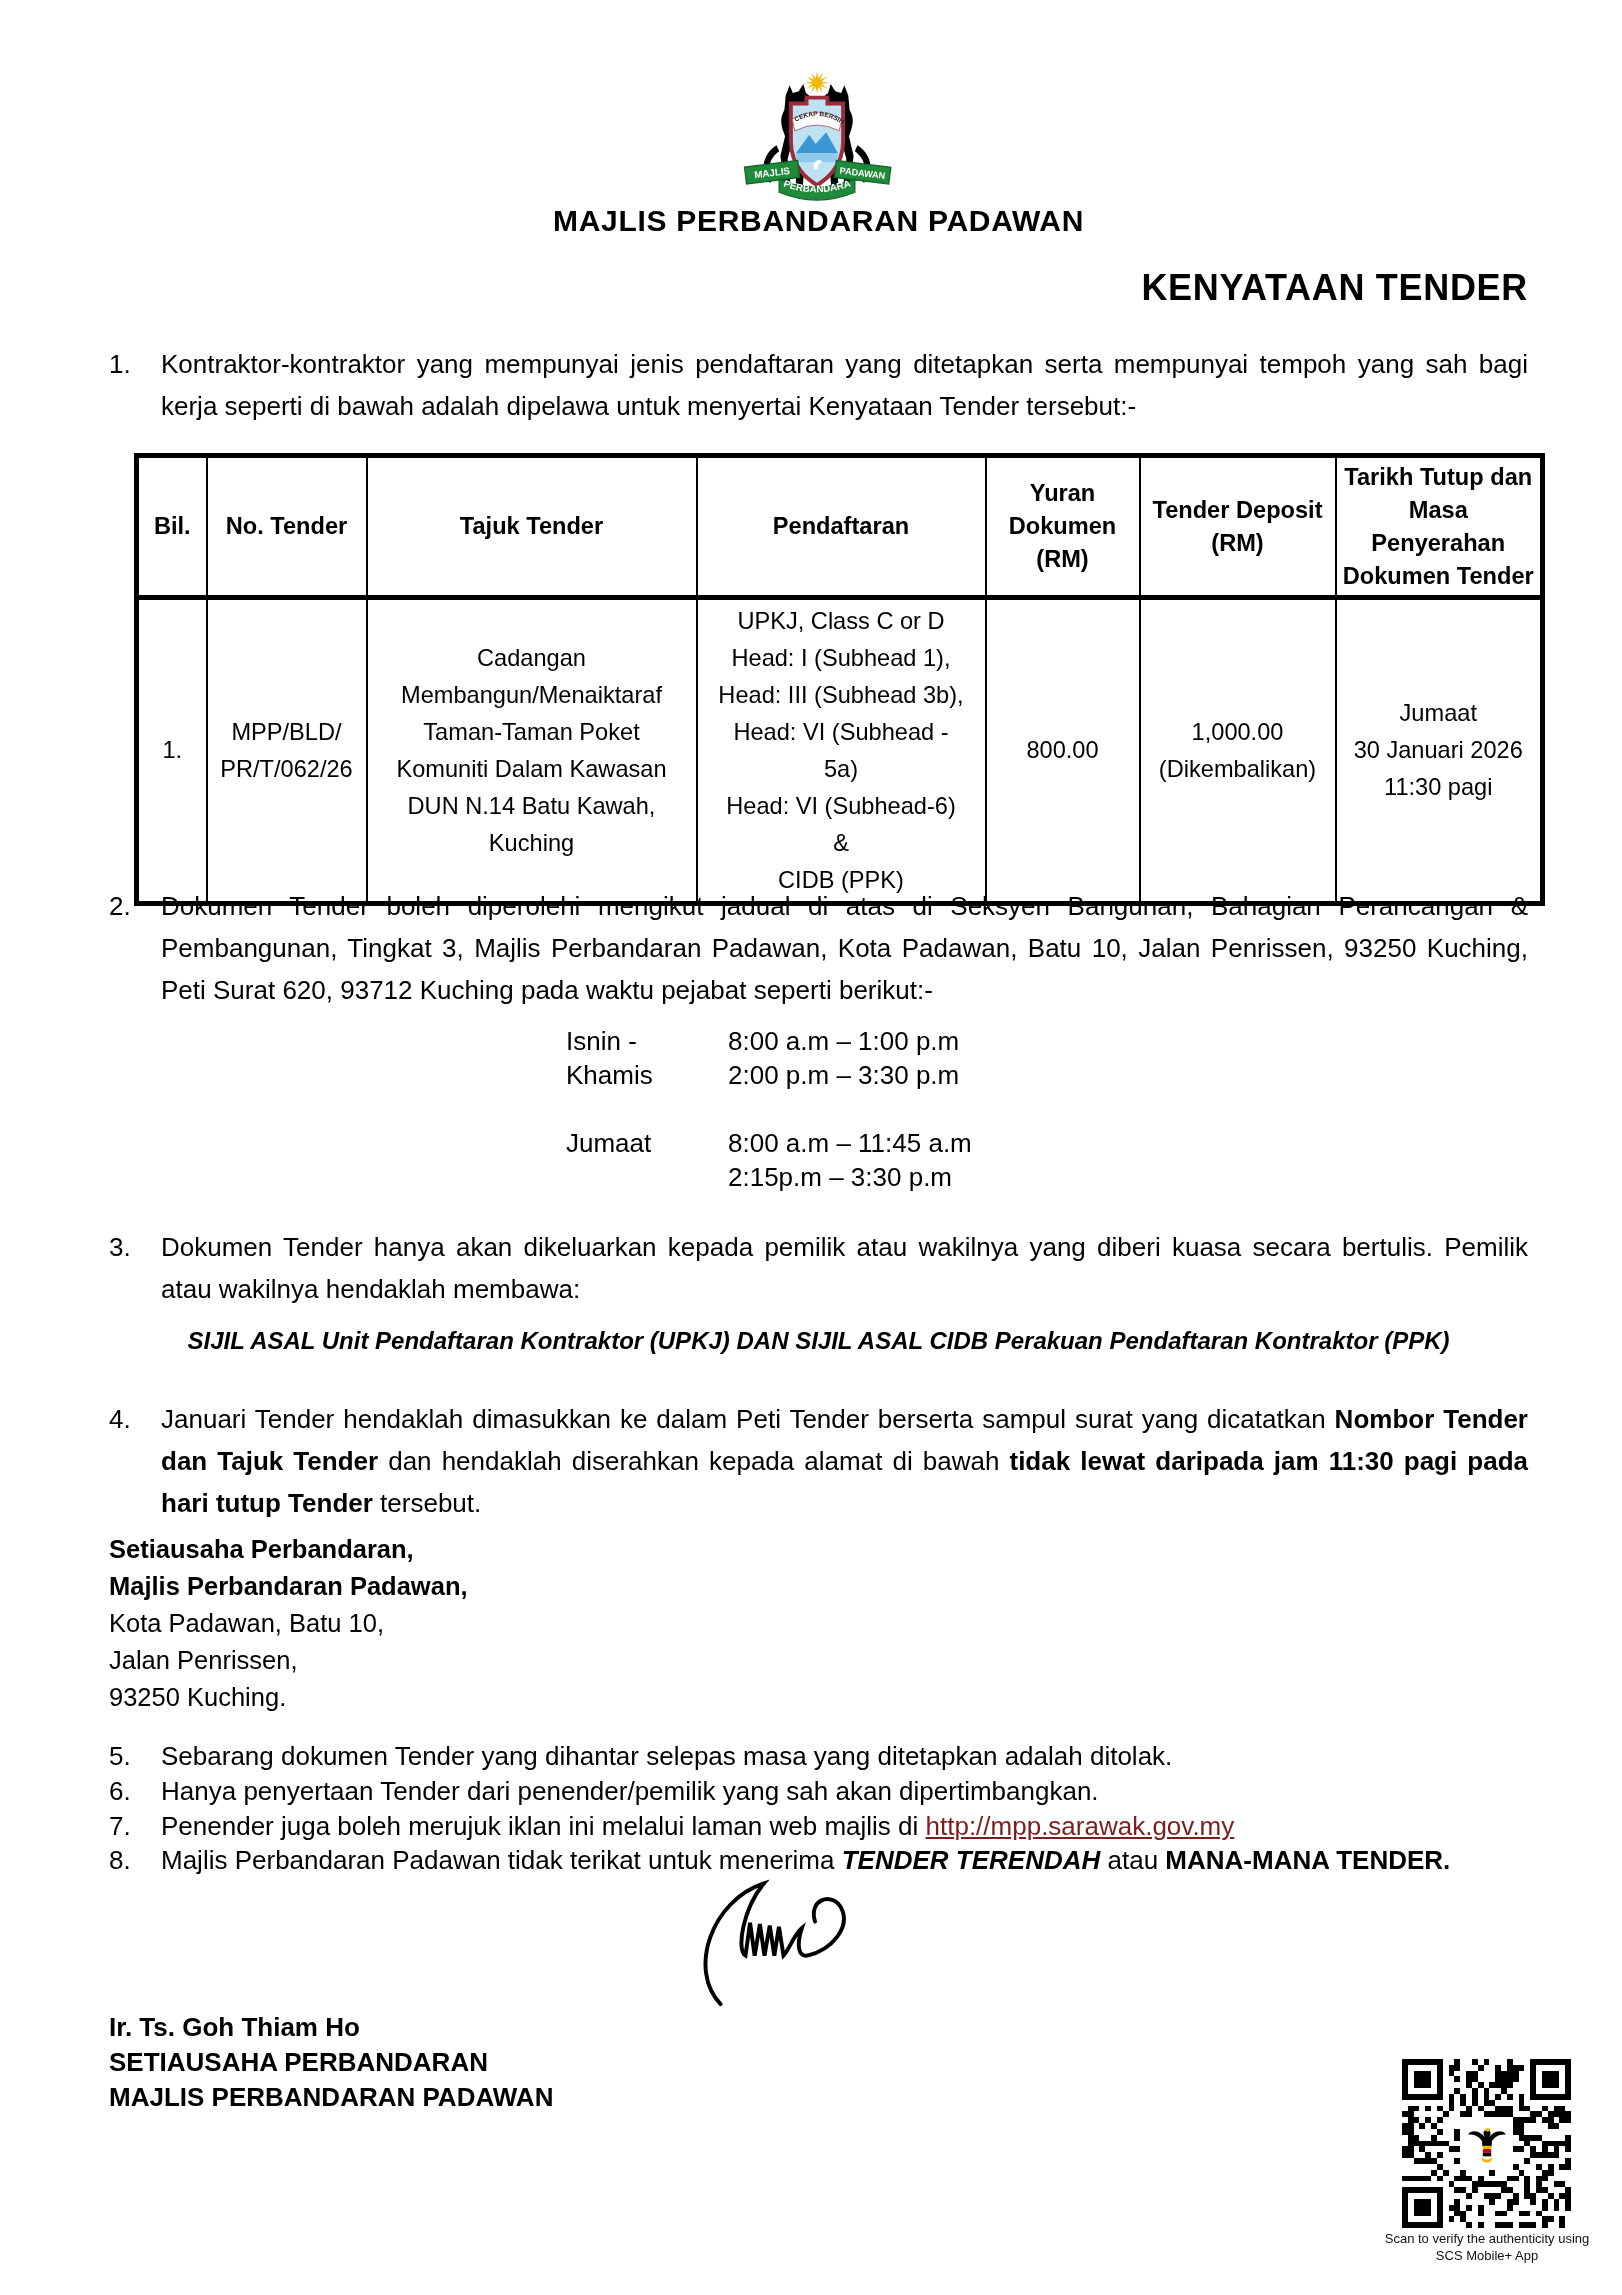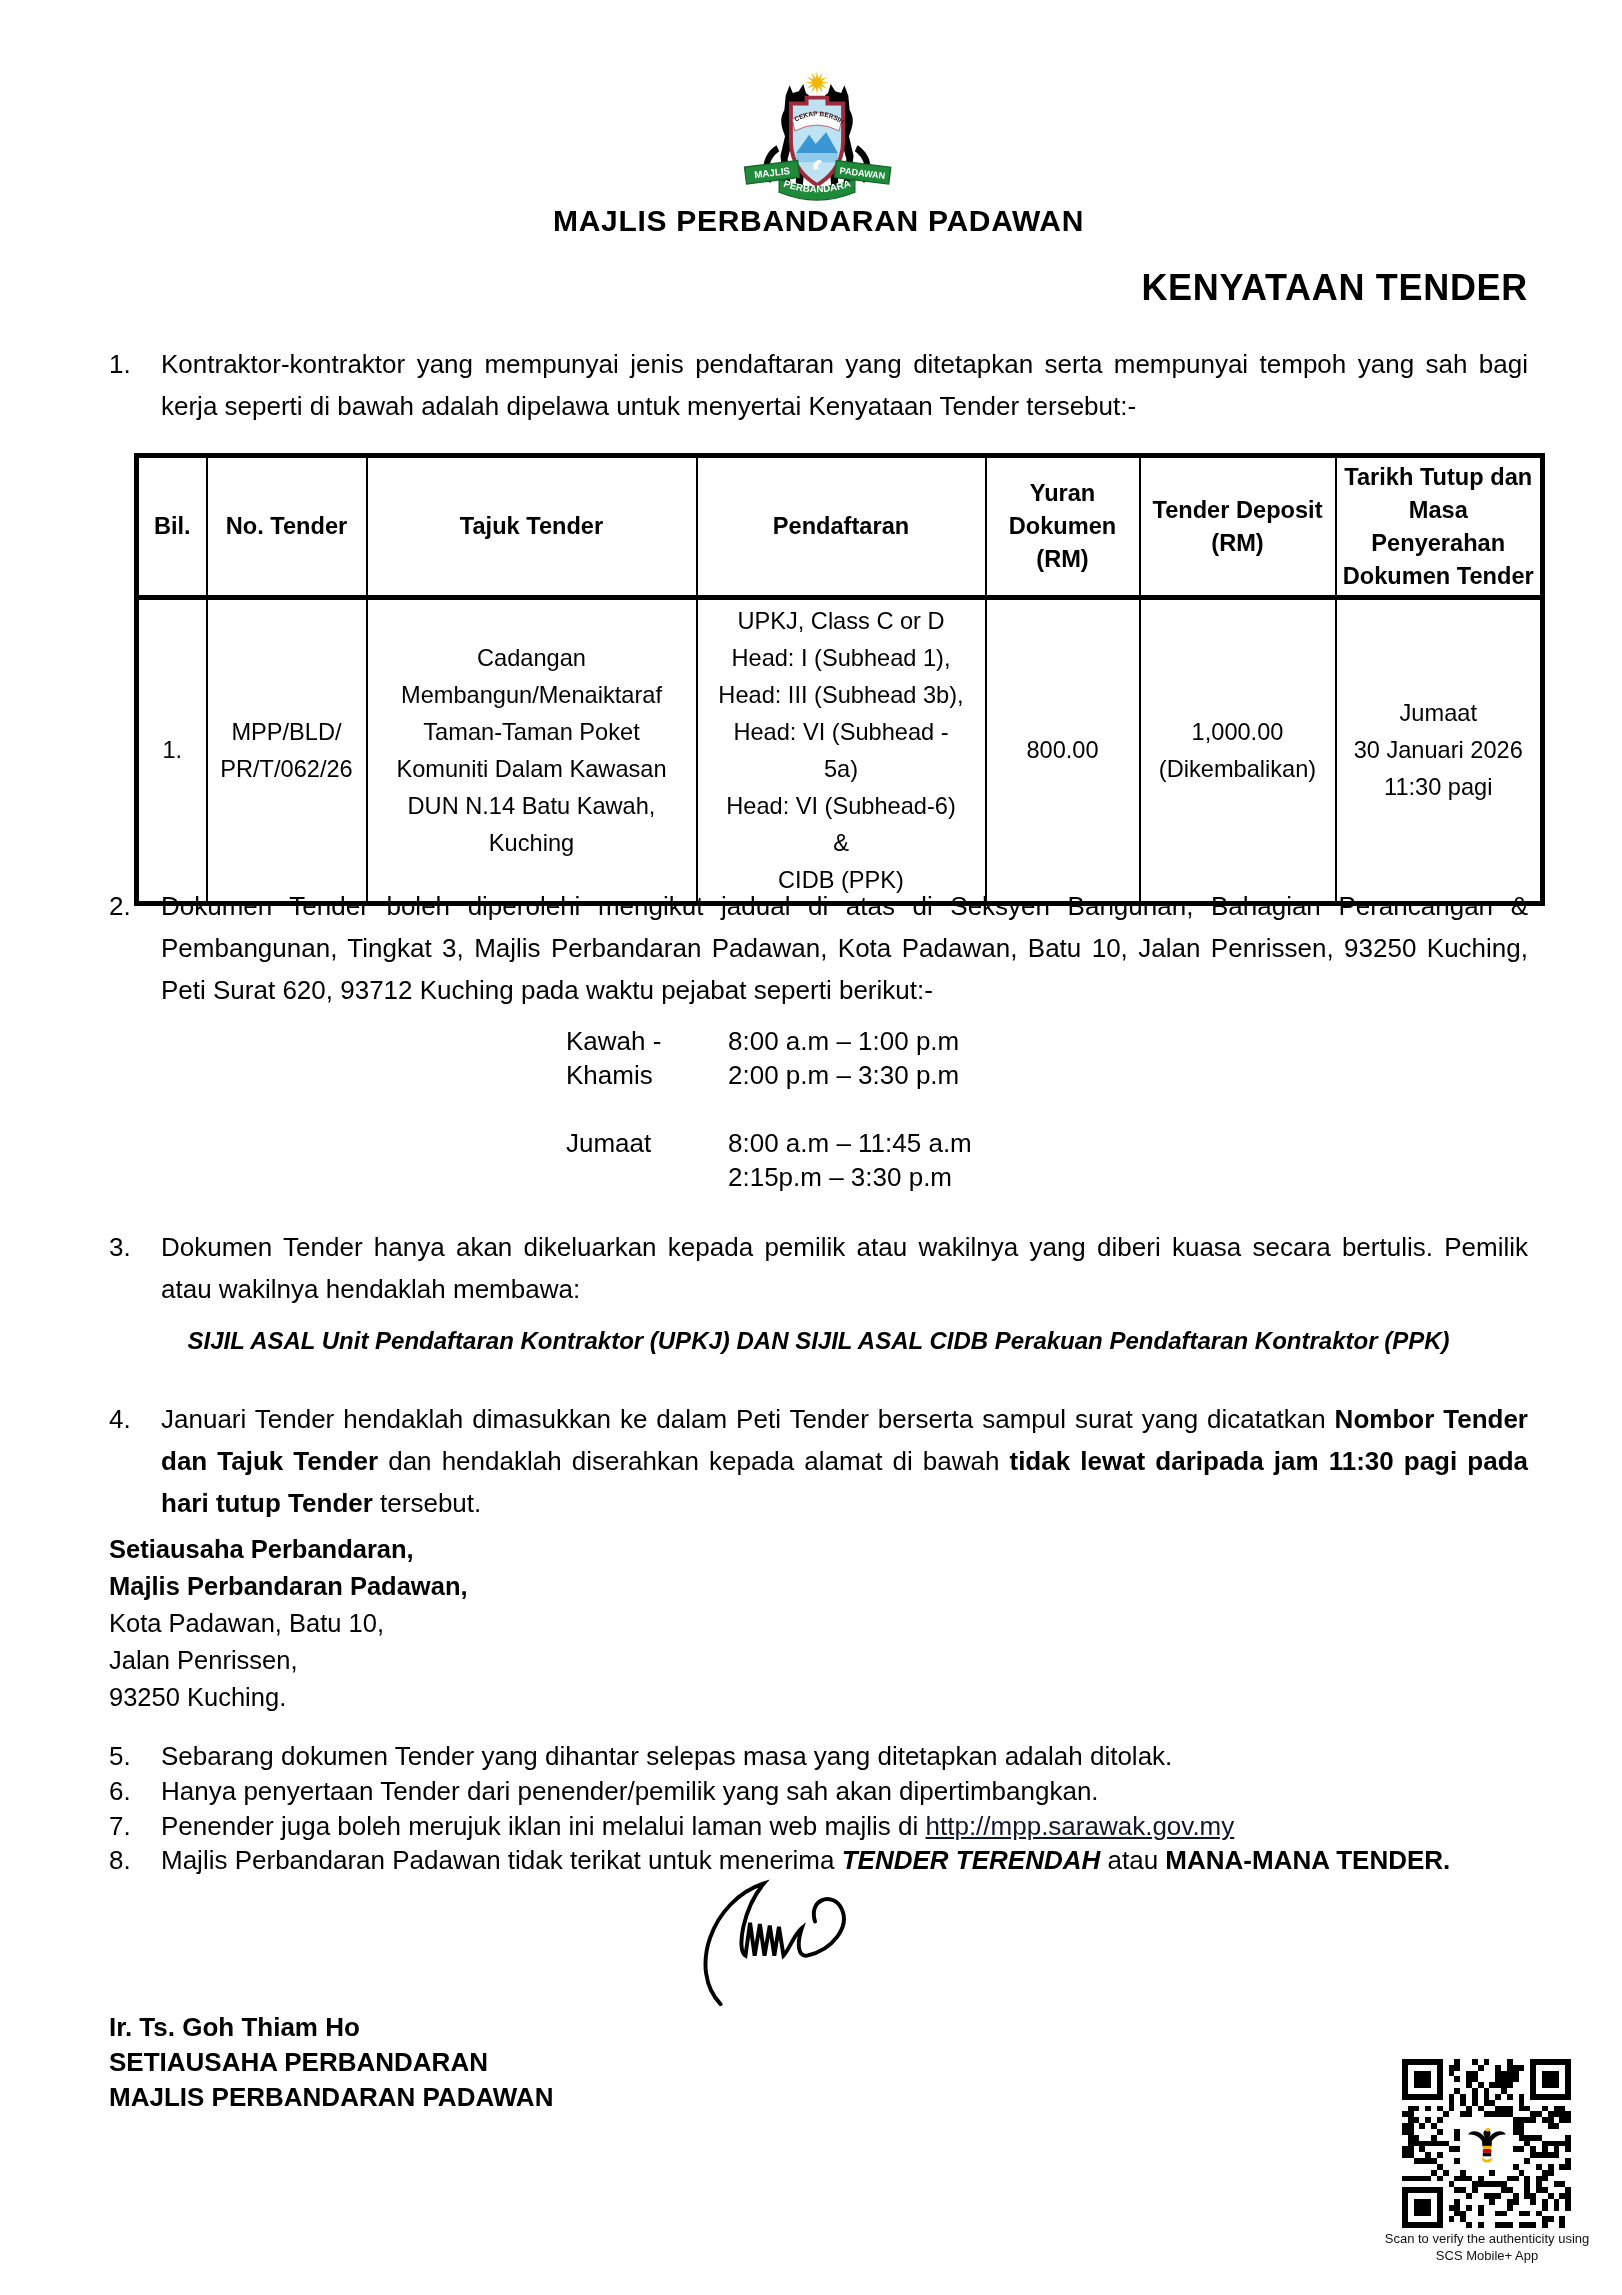--- a/index.html
+++ b/index.html
@@ -167,21 +167,21 @@
     </tr>
   </tbody>
     </table>
 
   <div class="para" style="top:885px;">
     <span class="num">2.</span>
     <span>Dokumen Tender boleh diperolehi mengikut jadual di atas di Seksyen Bangunan, Bahagian Perancangan &amp; Pembangunan, Tingkat 3, Majlis Perbandaran Padawan, Kota Padawan, Batu 10, Jalan Penrissen, 93250 Kuching, Peti Surat 620, 93712 Kuching pada waktu pejabat seperti berikut:-</span>
   </div>
 
   <div class="sched-row" style="top:1025px;">
-    <span class="sched-day">Kawah -</span>
+    <span class="sched-day">Isnin -</span>
     <span class="sched-time">8:00 a.m – 1:00 p.m</span>
   </div>
   <div class="sched-row" style="top:1059px;">
     <span class="sched-day">Khamis</span>
     <span class="sched-time">2:00 p.m – 3:30 p.m</span>
   </div>
   <div class="sched-row" style="top:1127px;">
     <span class="sched-day">Jumaat</span>
     <span class="sched-time">8:00 a.m – 11:45 a.m</span>
   </div>
@@ -213,21 +213,21 @@
   <div class="para items" style="top:1735px;">
     <span class="num">5.</span>
     <span>Sebarang dokumen Tender yang dihantar selepas masa yang ditetapkan adalah ditolak.</span>
   </div>
   <div class="para items" style="top:1770px;">
     <span class="num">6.</span>
     <span>Hanya penyertaan Tender dari penender/pemilik yang sah akan dipertimbangkan.</span>
   </div>
   <div class="para items" style="top:1805px;">
     <span class="num">7.</span>
-    <span><span>Penender juga boleh merujuk iklan ini melalui laman web majlis di </span><span class="weblink" style="color: #0f172a;">http://mpp.sarawak.gov.my</span></span>
+    <span><span>Penender juga boleh merujuk iklan ini melalui laman web majlis di </span><span class="weblink" style="color: #7f1d1d;">http://mpp.sarawak.gov.my</span></span>
   </div>
   <div class="para items" style="top:1839px;">
     <span class="num">8.</span>
     <span><span>Majlis Perbandaran Padawan tidak terikat untuk menerima </span><span style="font-weight: 700; font-style: italic;">TENDER TERENDAH</span><span> atau </span><span style="font-weight: 700; ">MANA-MANA TENDER.</span></span>
   </div>
 
   <svg class="signature" viewBox="0 0 340 215">
     <path d="M42,200 C-8,148 28,42 108,16 C76,54 66,118 80,126 L87,76 L94,126 L102,78 L109,126 L117,80 L124,126 L131,82 L138,126
              C146,118 154,94 166,84 C158,108 160,128 174,126 C210,118 244,82 224,50 C210,30 176,40 186,74" fill="none" stroke="#000" stroke-width="6" stroke-linecap="round"></path>
   </svg>

